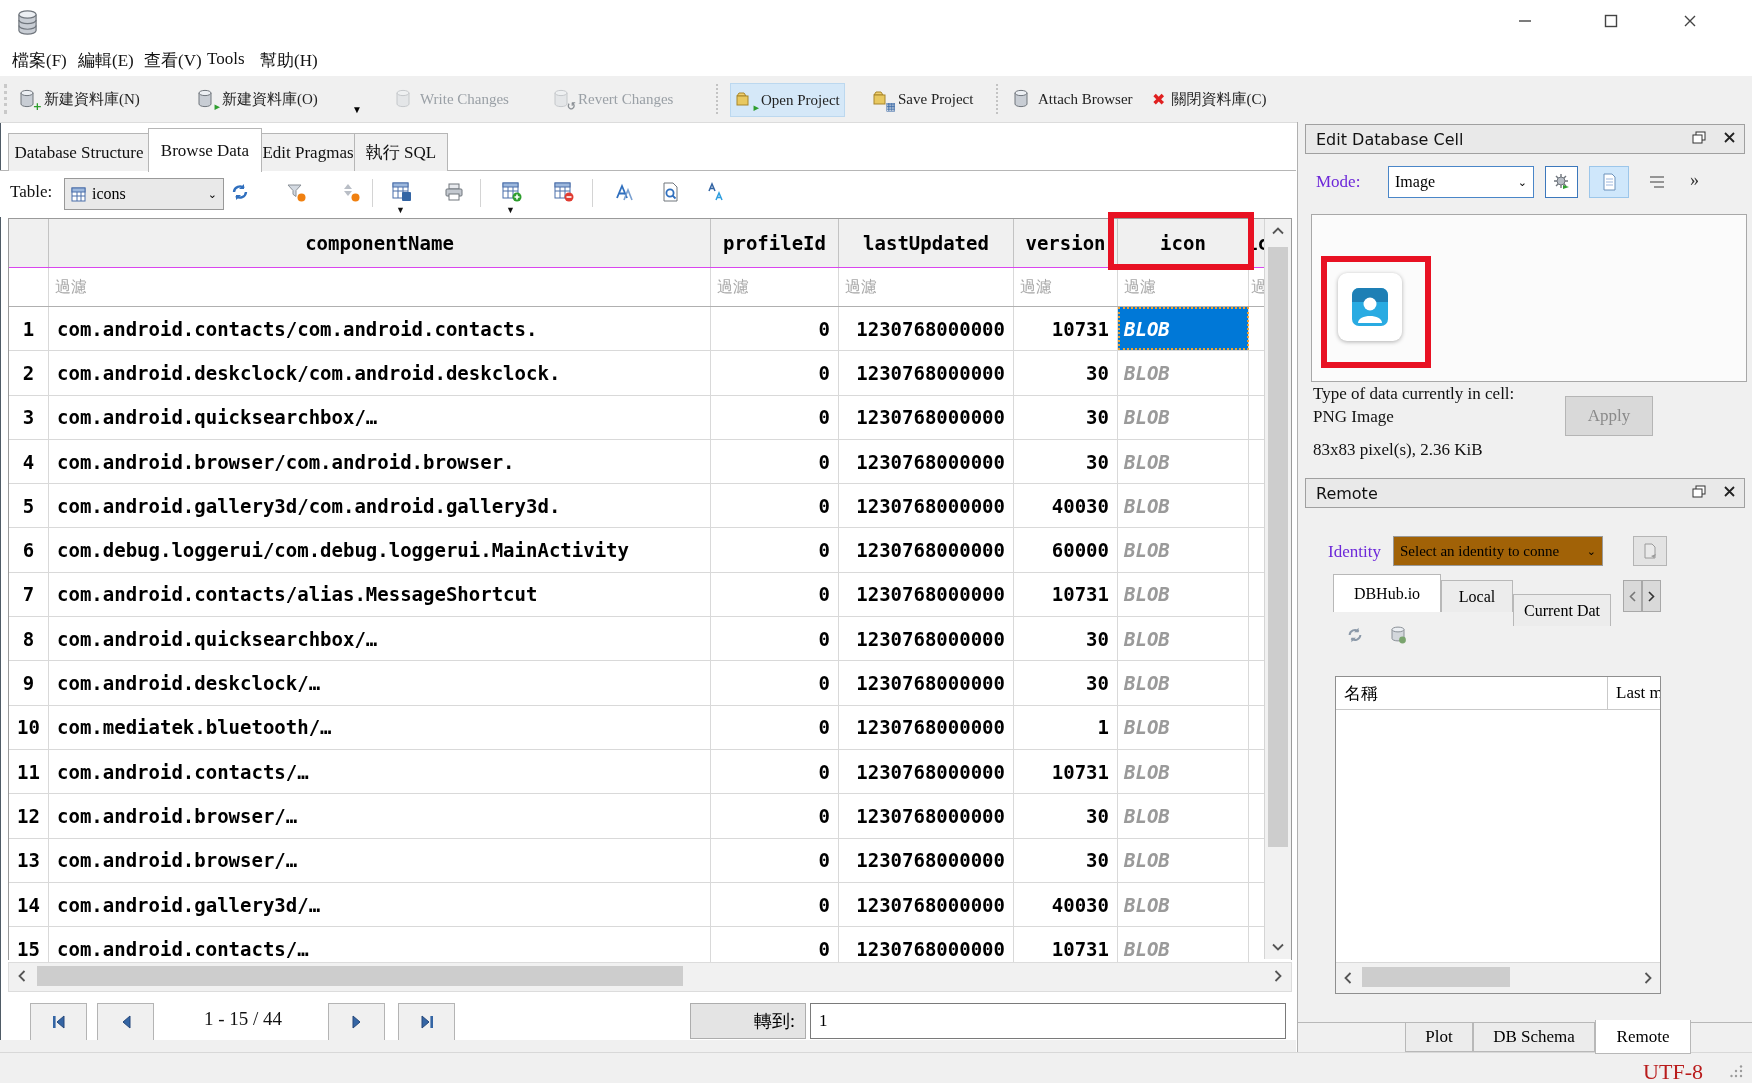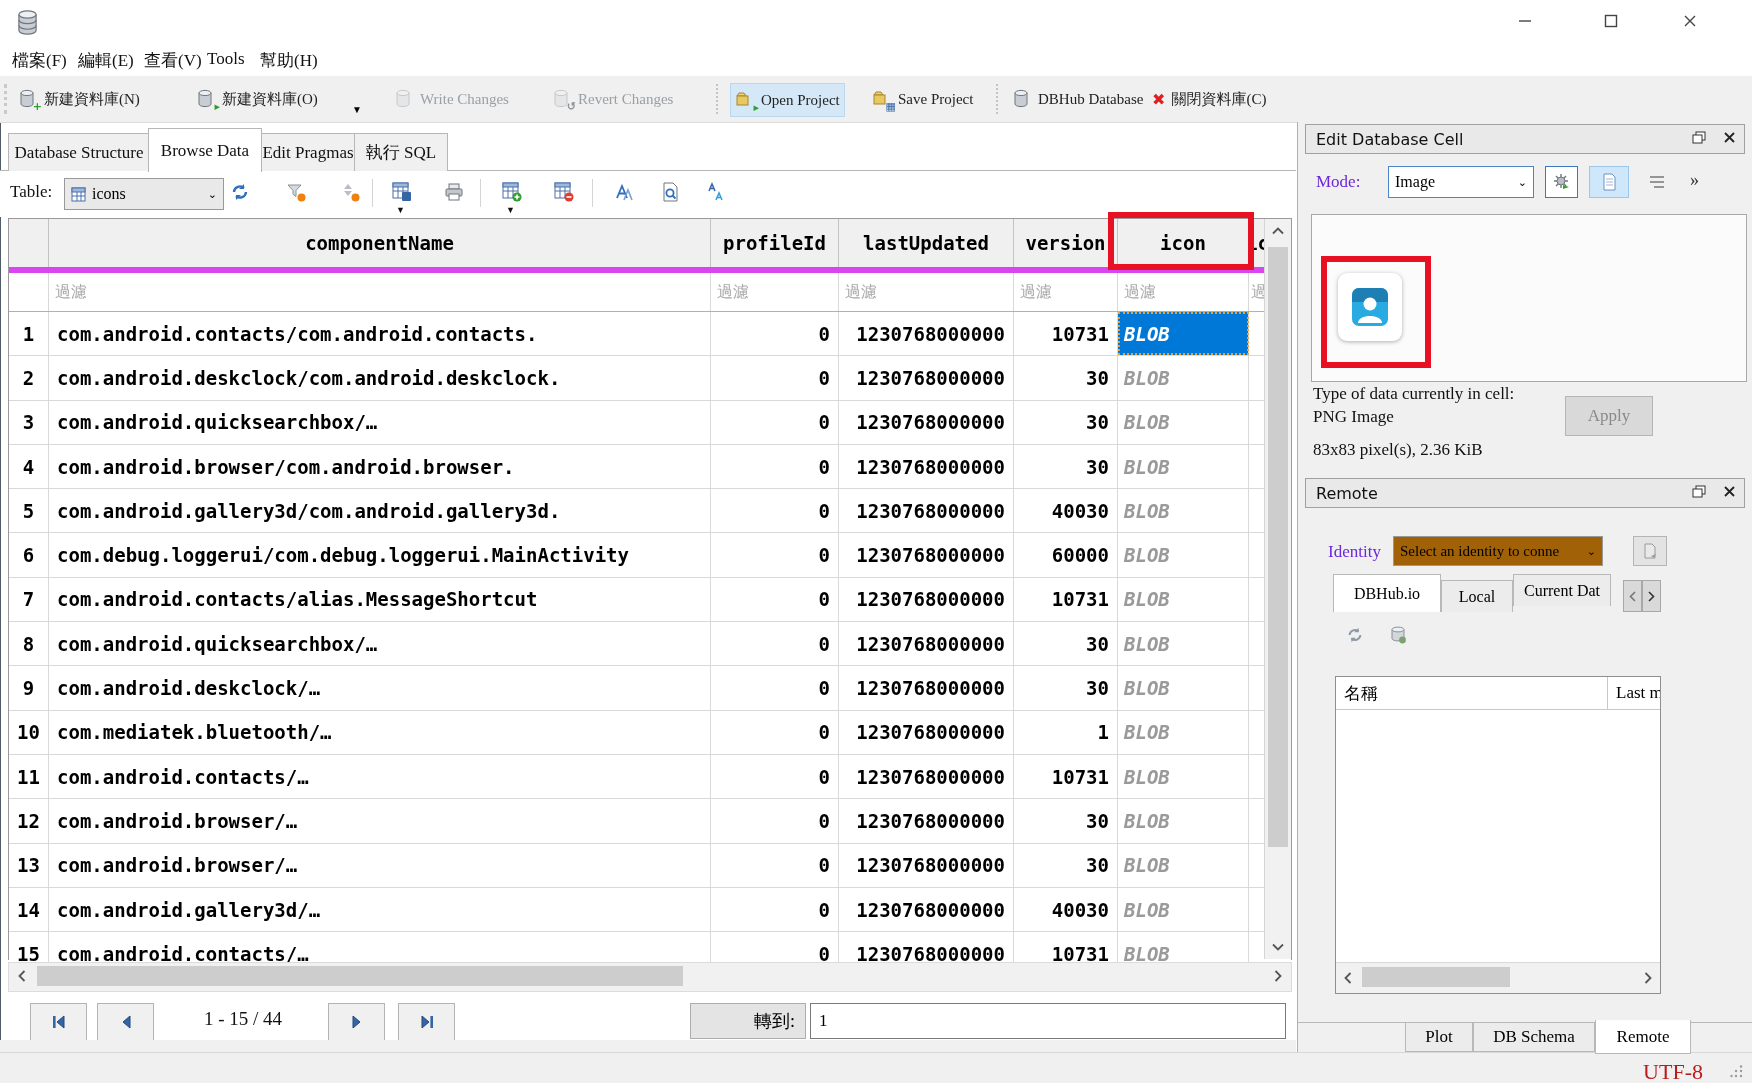--- a/index.html
+++ b/index.html
@@ -39,21 +39,21 @@
   .bicon{position:absolute;top:9px;width:24px;height:24px;display:flex;align-items:center;justify-content:center}
   .bsep{position:absolute;top:8px;height:28px;border-left:1px solid #d4d4d4}
   .splitdd{position:absolute;font-size:9px;color:#111}
   .bfilter{position:absolute;left:788px;top:7px;width:272px;height:30px;border:1px solid #7a7a7a;
            font-size:16px;padding:0 8px;color:#222;font-family:"Liberation Serif","DejaVu Serif",serif}
   .bfilter::placeholder{color:#9d9d9d}
   
   .grid{position:absolute;left:8px;top:218px;width:1282px;height:740px;border:1px solid #9a9a9a;background:#fff}
   .ghead,.gfilter,.grow{display:flex}
   .gc{display:flex;align-items:center;overflow:hidden;border-right:1px solid #d9d9d9;flex:0 0 auto;box-sizing:border-box}
-  .ghead{height:48px;background:#f0f0f0;border-bottom:6px solid #d946ef}
+  .ghead{height:48px;background:#f0f0f0;border-bottom:1px solid #d946ef}
   .ghead .gc{justify-content:center;font:bold 19px "DejaVu Sans Mono","Liberation Mono",monospace;border-right:1px solid #c3c3c3}
   .gfilter{height:38px;border-bottom:1px solid #b0b0b0}
   .fin{width:100%;height:100%;border:none;outline:none;font-size:16px;padding:0 6px;
        font-family:"Liberation Serif","DejaVu Serif",serif;background:#fff}
   .fin::placeholder{color:#a8a8a8}
   .grow{height:43.3px;border-bottom:1px solid #d9d9d9;background:#fff}
   .c-n{width:40px;justify-content:center;font:bold 19px "DejaVu Sans Mono","Liberation Mono",monospace}
   .c-comp{width:662px}
   .c-prof{width:128px}
   .c-upd{width:175px}
@@ -221,21 +221,21 @@
     <span>Save Project</span>
   </div>
   <div class="tsep" style="left:996px"></div>
   <div class="titem" style="left:1008px">
     <span class="ticon">
       <svg width="18" height="20" viewBox="0 0 18 20">
           <path fill="#c8cdd4" stroke="#70767d" d="M3,4 v11 a6,2.6 0 0 0 12,0 v-11"></path>
           <ellipse cx="9" cy="4" rx="6" ry="2.6" fill="#eceff3" stroke="#70767d"></ellipse>
         </svg>
     </span>
-    <span>DBHub Database</span>
+    <span>Attach Browser</span>
   </div>
   <div class="titem" style="left:1148px">
     <span class="redx">✖</span>
     <span>關閉資料庫(C)</span>
   </div>
 </div>
 
 <div class="tabbar-line"></div>
 <div class="mtab" style="left:8px;width:140px">Database Structure</div>
 <div class="mtab active" style="left:148px;width:112px">Browse Data</div>
@@ -641,21 +641,21 @@
   </div>
   <div class="sqbtn disabled" style="left:335px;top:414px;width:34px;height:30px">
     <svg width="15" height="16" viewBox="0 0 15 16">
         <path d="M2,1 h7 l3,3 v11 h-10 z" fill="#e9e9e9" stroke="#9a9a9a"></path>
         <path d="M8,13 l5,-2 -2,4 z" fill="#9a9a9a"></path>
       </svg>
   </div>
 
   <div class="rtab active" style="left:35px;top:452px;width:108px">DBHub.io</div>
   <div class="rtab" style="left:143px;top:458px;width:72px">Local</div>
-  <div class="rtab" style="left:215px;top:452px;width:98px">Current Dat</div>
+  <div class="rtab" style="left:215px;top:472px;width:98px">Current Dat</div>
   <div class="rtab-arrow" style="left:325px;top:458px">
     <svg width="7" height="11" viewBox="0 0 7 11">
         <path d="M6,1 L1.5,5.5 L6,10" fill="none" stroke="#777" stroke-width="1.6"></path>
       </svg>
   </div>
   <div class="rtab-arrow" style="left:344px;top:458px">
     <svg width="7" height="11" viewBox="0 0 7 11">
         <path d="M1,1 L5.5,5.5 L1,10" fill="none" stroke="#333" stroke-width="1.6"></path>
       </svg>
   </div>

